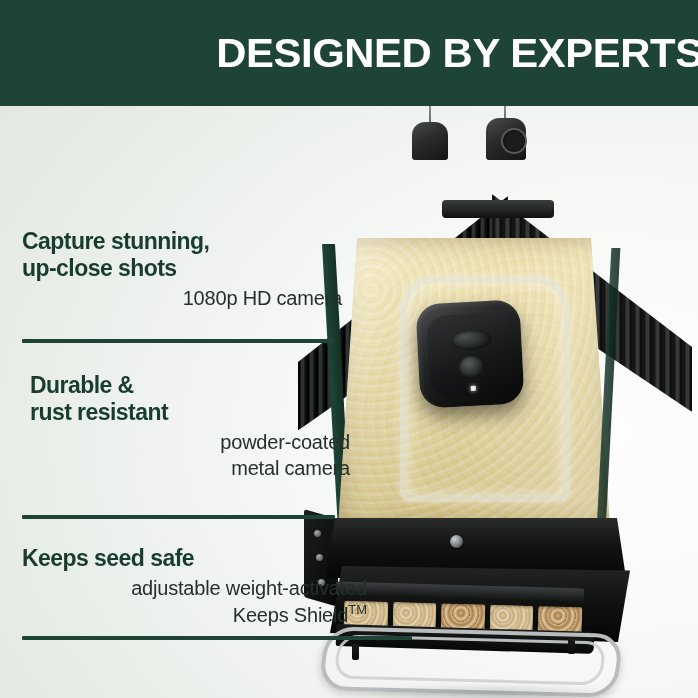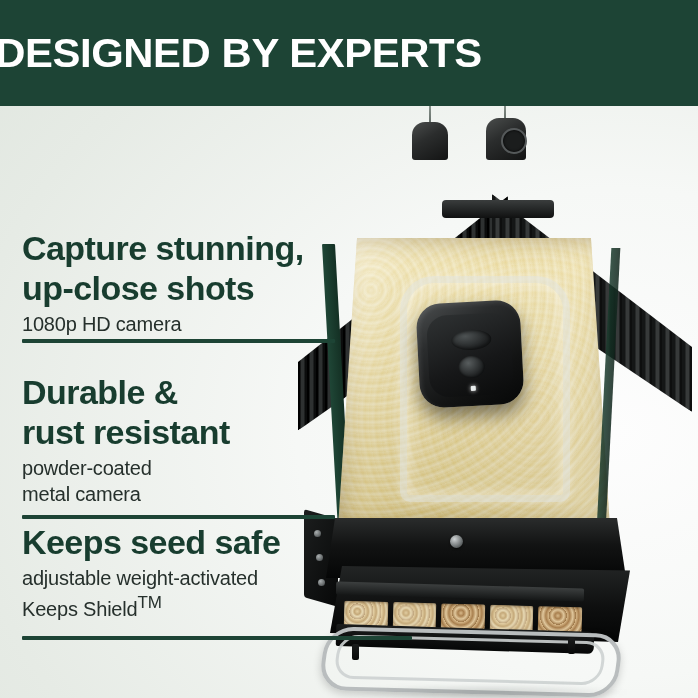--- a/index.html
+++ b/index.html
@@ -24,21 +24,21 @@
 
   
   .header-band {
     position: absolute;
     left: 0; top: 0;
     width: 698px;
     height: 106px;
     background: #1d4435;
     display: flex;
     align-items: center;
-    justify-content: flex-start;
+    justify-content: flex-end;
     z-index: 40;
   }
   .header-title {
     color: #ffffff;
     font-size: 41px;
     font-weight: 700;
     letter-spacing: -0.4px;
     line-height: 1;
     white-space: nowrap;
     transform: scaleX(1.02);
@@ -49,48 +49,49 @@
     position: absolute;
     left: 22px;
     top: 120px;
     width: 330px;
     z-index: 30;
   }
   .feature { position: relative; }
   .feature-title {
     color: #183d2f;
     font-weight: 700;
-    font-size: 34px;
+    font-size: 23px;
     line-height: 1.18;
     letter-spacing: -0.55px;
     white-space: pre-line;
   }
   .feature-sub {
     color: #26302c;
     font-weight: 400;
     font-size: 20px;
     line-height: 1.28;
     letter-spacing: -0.2px;
     white-space: pre-line;
     margin-top: 4px;
+    text-align: right;
   }
   .divider {
     height: 4px;
     background: #1d4435;
     border-radius: 1px;
   }
 
   .f1 { position: absolute; left: 0; top: 108px; width: 320px; }
   .d1 { position: absolute; left: 0; top: 219px; width: 313px; }
-  .f2 { position: absolute; left: 0; top: 252px; width: 320px; }
+  .f2 { position: absolute; left: 8px; top: 252px; width: 320px; }
   .d2 { position: absolute; left: 0; top: 395px; width: 313px; }
-  .f3 { position: absolute; left: 0; top: 402px; width: 345px; }
+  .f3 { position: absolute; left: 0; top: 425px; width: 345px; }
   .d3 { position: absolute; left: 0; top: 516px; width: 390px; }
 
-  .tm { font-size: 17px; vertical-align: super; letter-spacing: 0; }
+  .tm { font-size: 13px; vertical-align: super; letter-spacing: 0; }
 
   
   .product {
     position: absolute;
     left: 292px;
     top: 98px;
     width: 406px;
     height: 560px;
     z-index: 10;
   }

